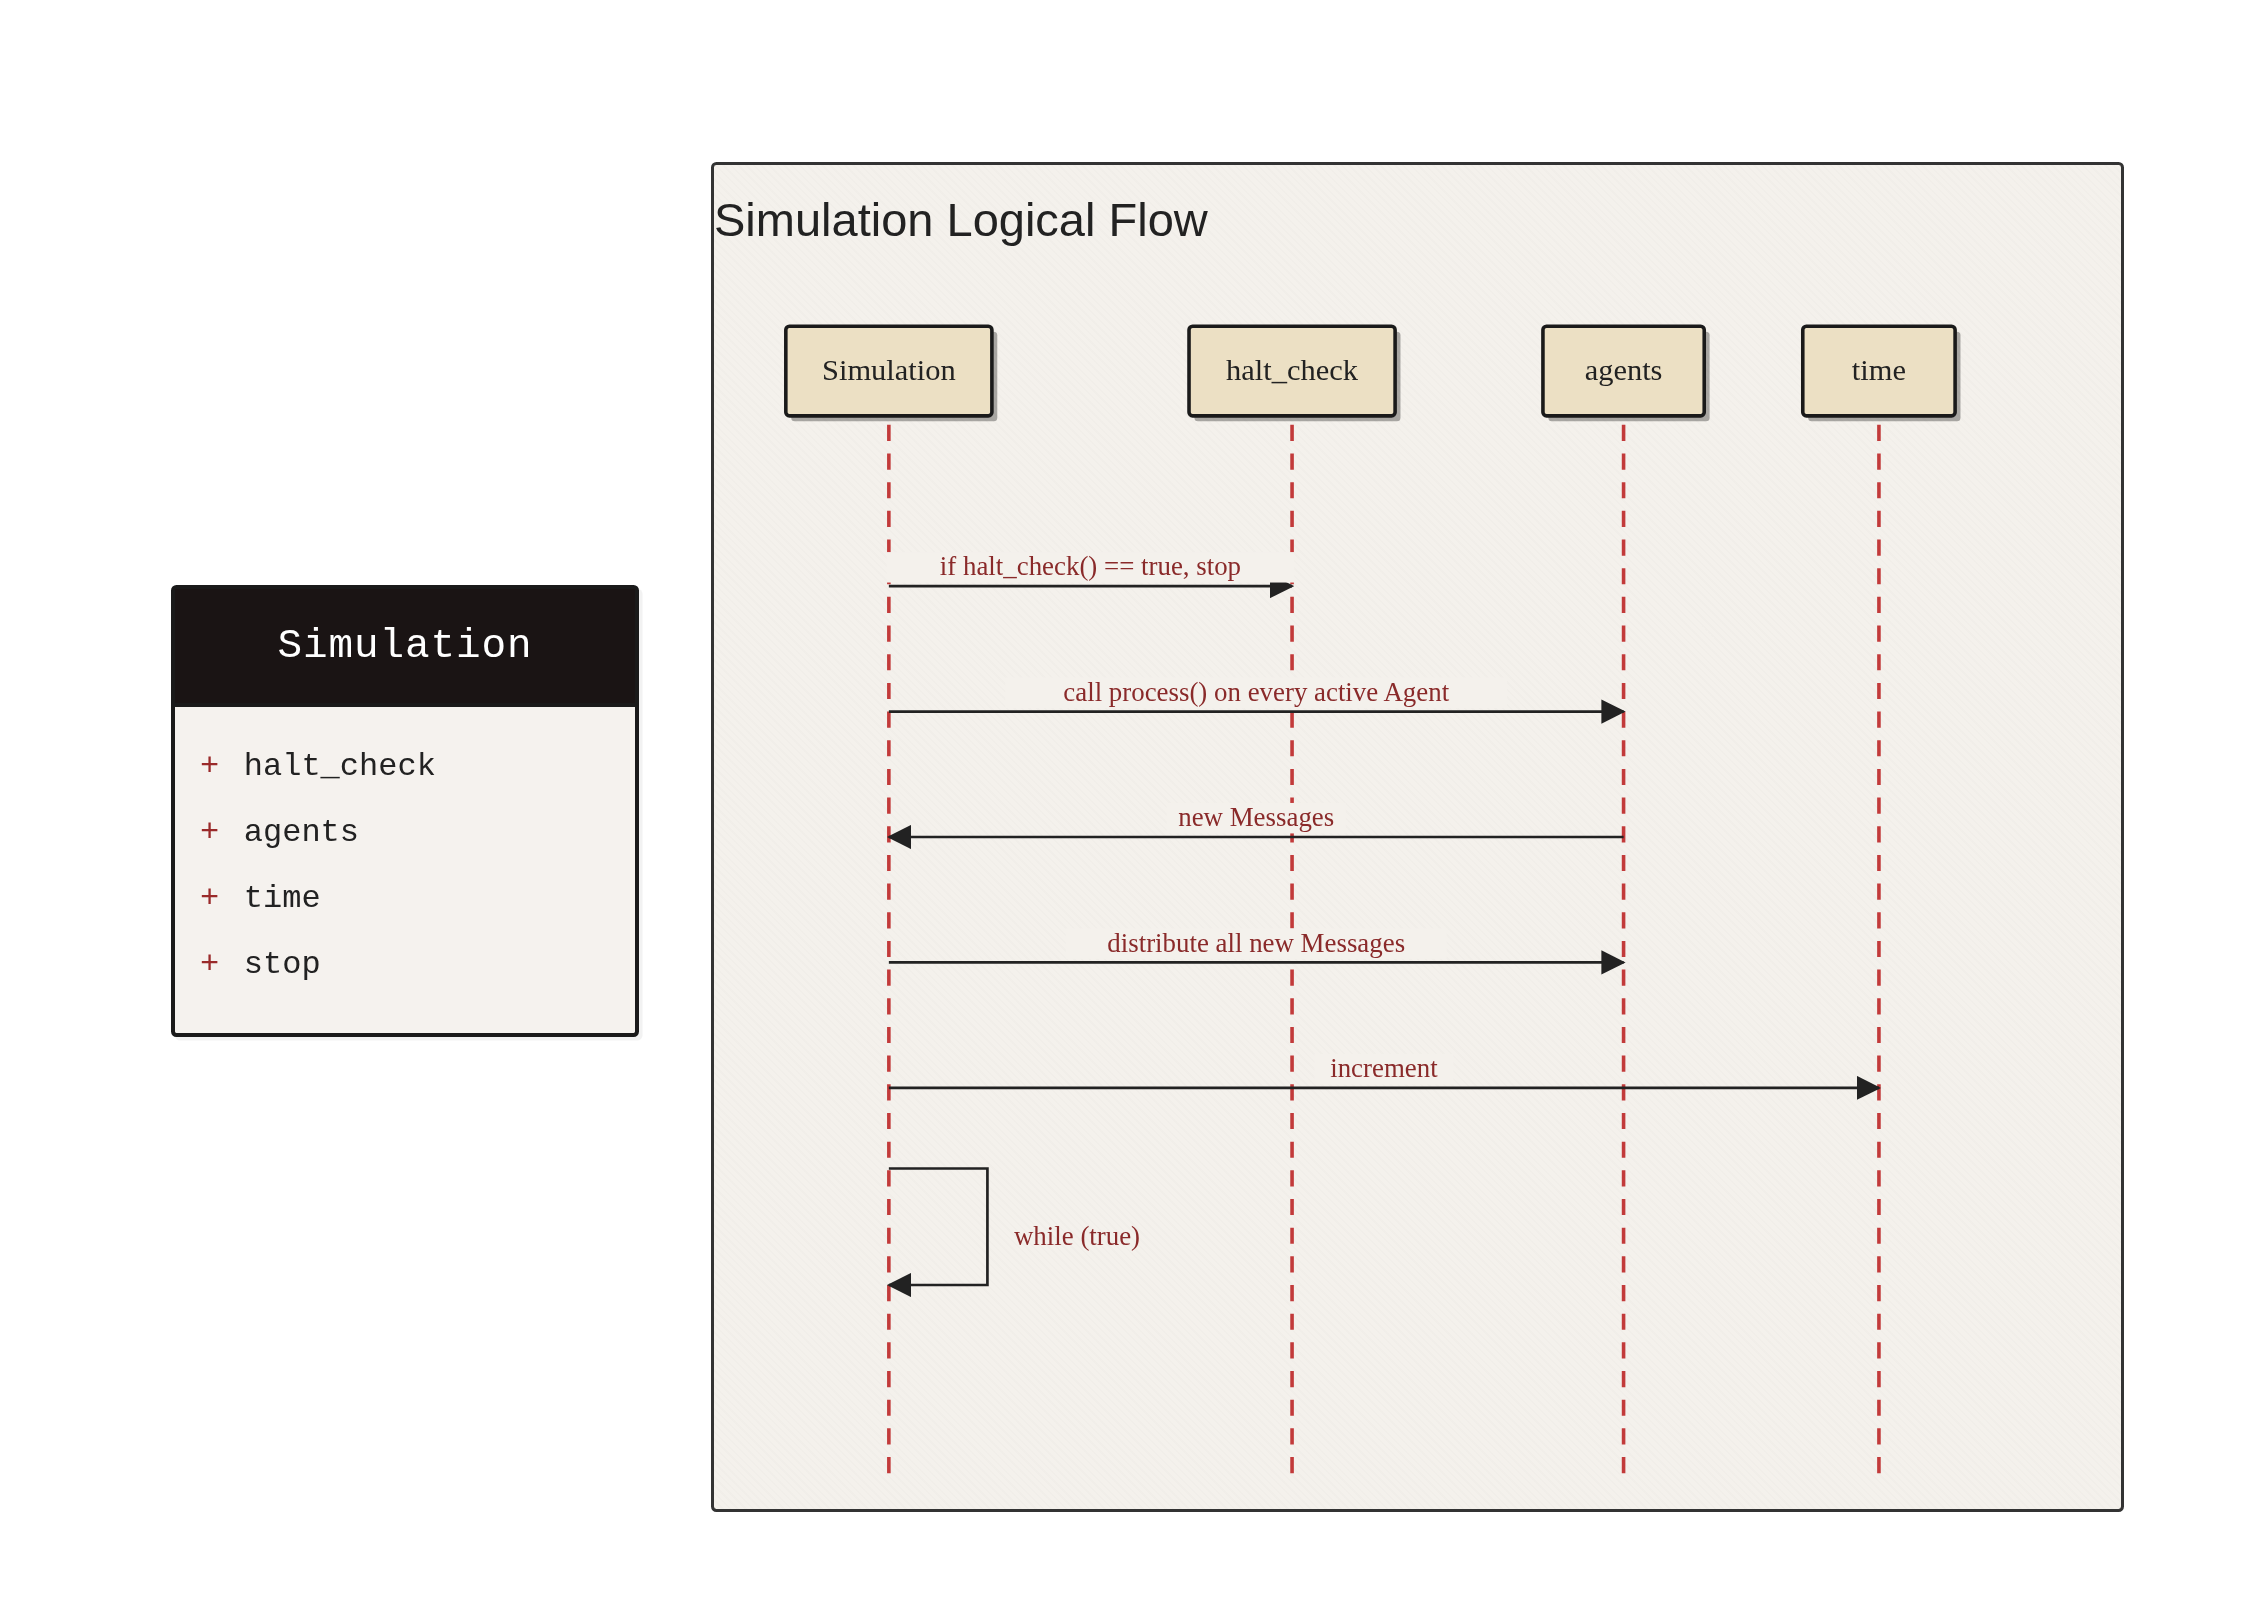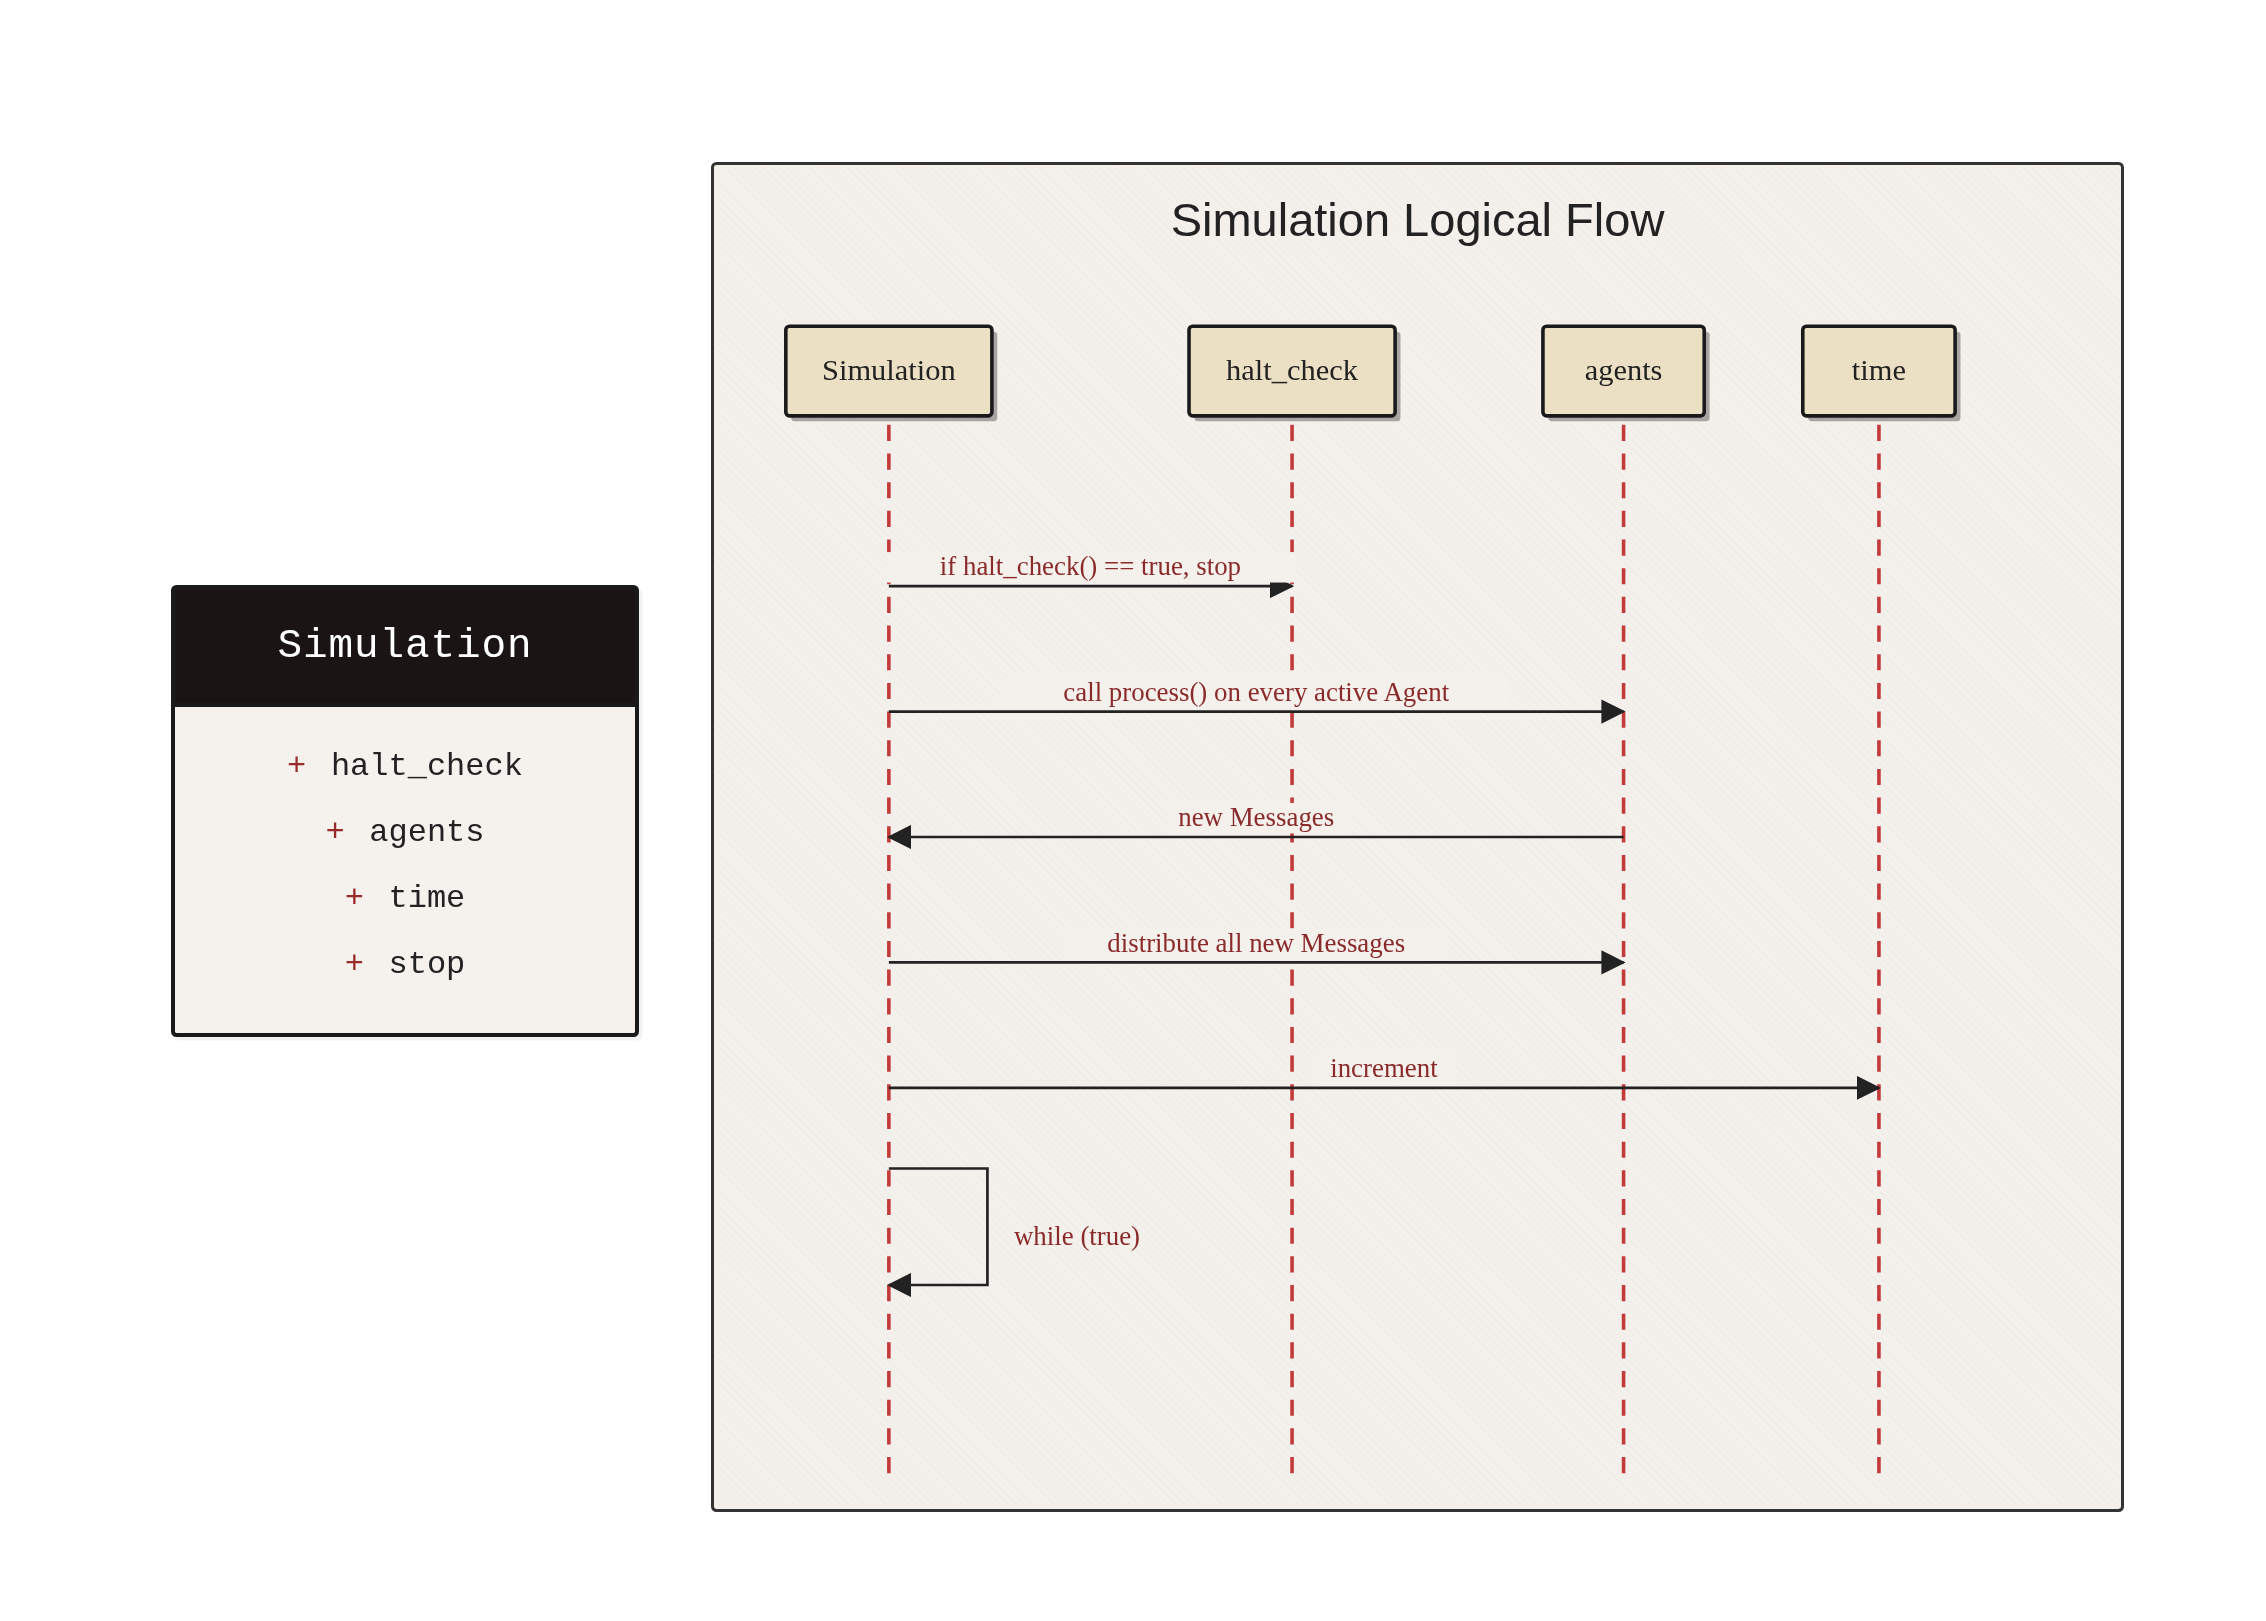--- a/index.html
+++ b/index.html
@@ -27,21 +27,20 @@
     background: #1a1414;
     color: #fff;
     text-align: center;
     padding: 34px 9px;
     font-size: 41px;
     letter-spacing: 0.9px;
     border-bottom: 4.5px solid #1a1a1a;
   }
   .class-body {
     padding: 27px 25px 36px 25px;
-    text-align: center;
   }
   .class-attr {
     font-size: 32px;
     padding: 14.4px 0;
     color: #222;
   }
   .class-attr .plus { color: #9a2a2a; margin-right: 5.4px; }
 
   
   .seq-panel {
@@ -51,21 +50,20 @@
     width: 1413px;
     height: 1350px;
     border: 3.6px solid #333;
     border-radius: 5.4px;
     background: #f4f1ec;
     
     background-image:
       repeating-linear-gradient(45deg, rgba(0,0,0,0.012) 0 1.8px, transparent 1.8px 5.4px);
   }
   .seq-title {
-    text-align: center;
     font-size: 47px;
     color: #222;
     padding-top: 27px;
   }
   .seq-svg {
     position: absolute;
     left: 0; top: 0;
     width: 100%; height: 100%;
   }
 

